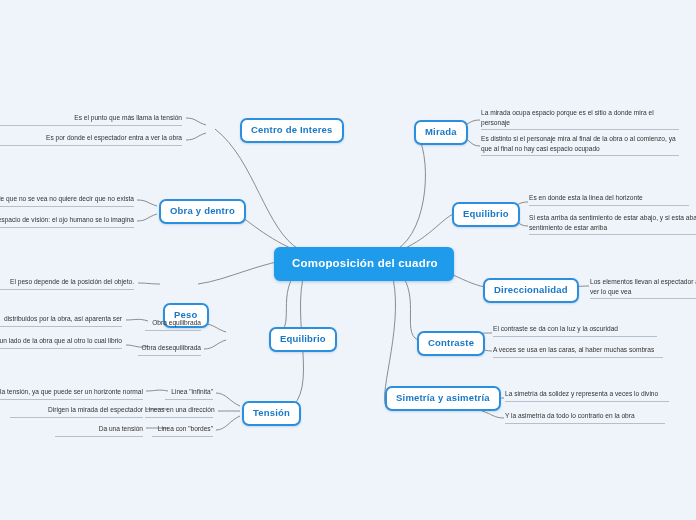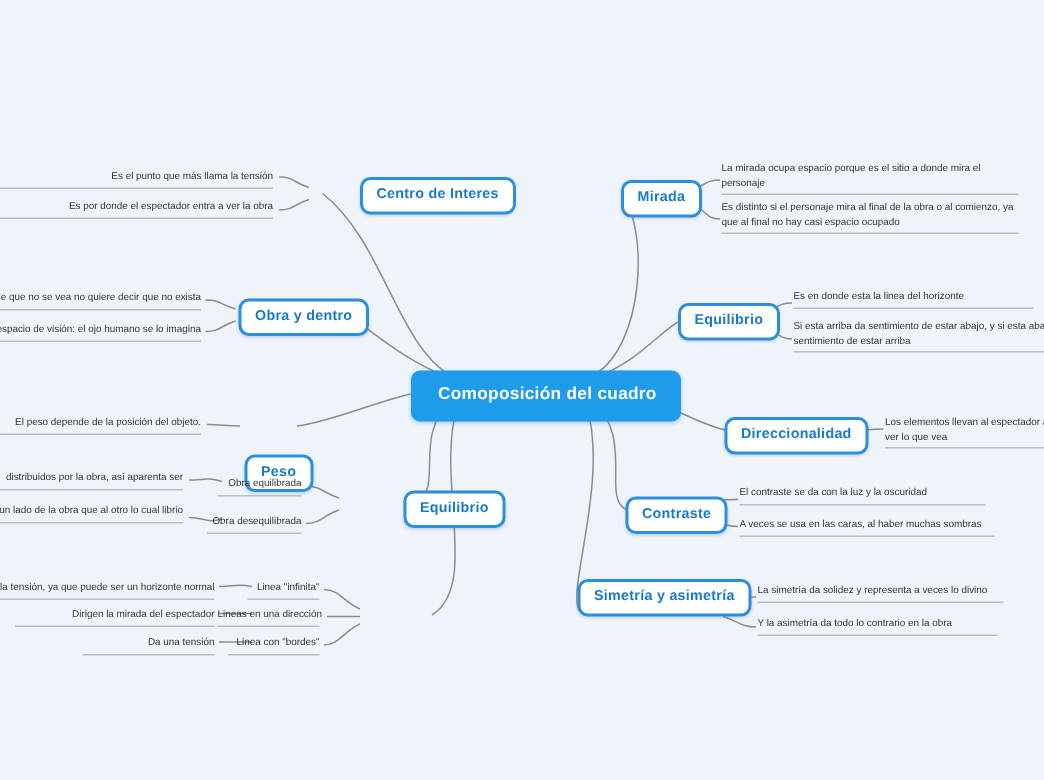--- a/index.html
+++ b/index.html
@@ -120,20 +120,21 @@
 
   <div class="node" style="left:163px; top:275px;margin-top:28px;">Peso</div>
   <div class="leaf l nowrap" style="left:0px; top:277px; width:134px;">El peso depende de la posición del objeto.</div>
 
   <div class="node" style="left:229px; top:327px;margin-left:40px;">Equilibrio</div>
   <div class="leaf l nowrap" style="left:145px; top:318px; width:56px;">Obra equilibrada</div>
   <div class="leaf l nowrap" style="left:138px; top:343px; width:63px;">Obra desequilibrada</div>
   <div class="leaf l nowrap" style="left:-14px; top:314px; width:136px;">distribuidos por la obra, así aparenta ser</div>
   <div class="leaf l" style="left:-14px; top:336px; width:136px;">a un lado de la obra que al otro lo cual librio</div>
 
+  <div class="node" style="left:242px; top:401px;">Tensión</div>
   <div class="leaf l nowrap" style="left:165px; top:387px; width:48px;">Linea "infinita"</div>
   <div class="leaf l nowrap" style="left:145px; top:405px; width:68px;">Lineas en una dirección</div>
   <div class="leaf l nowrap" style="left:152px; top:424px; width:61px;">Linea con "bordes"</div>
   <div class="leaf l nowrap" style="left:-17px; top:387px; width:160px;">ta la tensión, ya que puede ser un horizonte normal</div>
   <div class="leaf l nowrap" style="left:10px; top:405px; width:133px;">Dirigen la mirada del espectador</div>
   <div class="leaf l nowrap" style="left:55px; top:424px; width:88px;">Da una tensión</div>
 
   <div class="node" style="left:414px; top:120px;">Mirada</div>
   <div class="leaf r" style="left:481px; top:108px; width:198px;">La mirada ocupa espacio porque es el sitio a donde mira el personaje</div>
   <div class="leaf r" style="left:481px; top:134px; width:198px;">Es distinto si el personaje mira al final de la obra o al comienzo, ya que al final no hay casi espacio ocupado</div>

